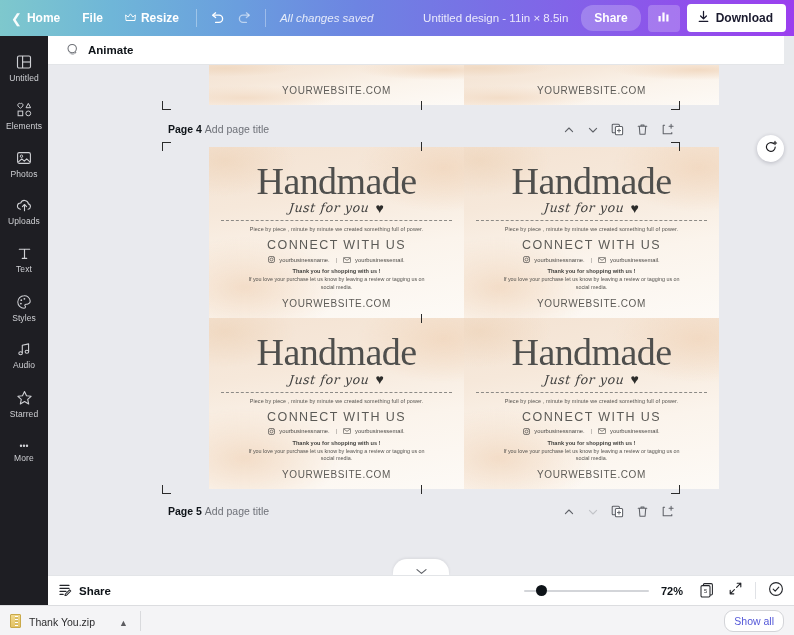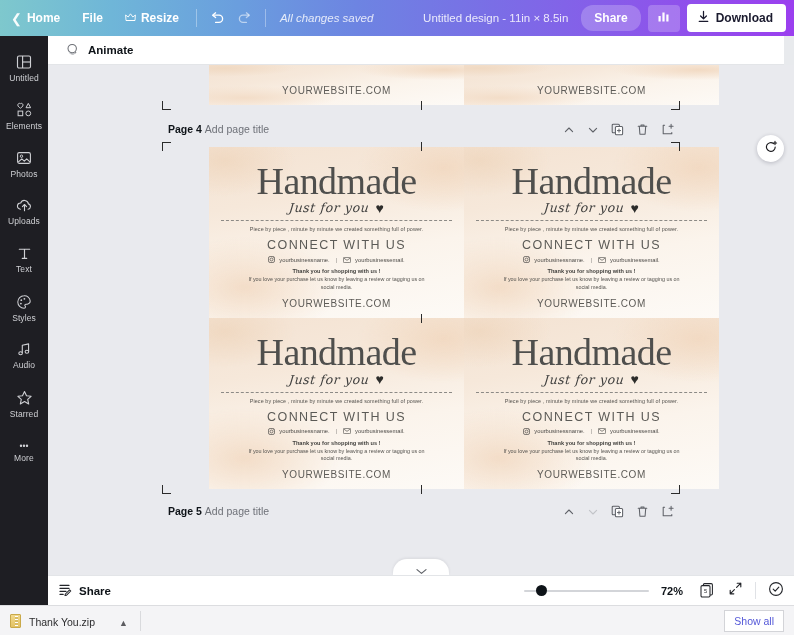--- a/index.html
+++ b/index.html
@@ -232,21 +232,21 @@
   .zipicon::after {
     content: ""; position: absolute; left: 4px; top: 1px;
     width: 3px; height: 10px;
     background: repeating-linear-gradient(180deg, #fff 0 1.5px, #d8bb63 1.5px 3px);
   }
   .shelf-caret { color: #5c5c60; font-size: 9px; margin-left: 16px; }
   .shelf-sep { width: 1px; height: 20px; background: #d9dadd; margin-left: 12px; }
   .btn-showall {
     margin-left: auto; background: #fff; border: 1px solid #d3d4d8;
     color: #5458d8; font-family: inherit; font-size: 10.5px;
-    padding: 4px 9px; border-radius: 0; cursor: pointer;
+    padding: 4px 9px; border-radius: 9px; cursor: pointer;
   }
 </style>
 </head>
 <body>
 
 <div class="app">
 
   <div class="topbar">
     <div class="tb-left">
 

